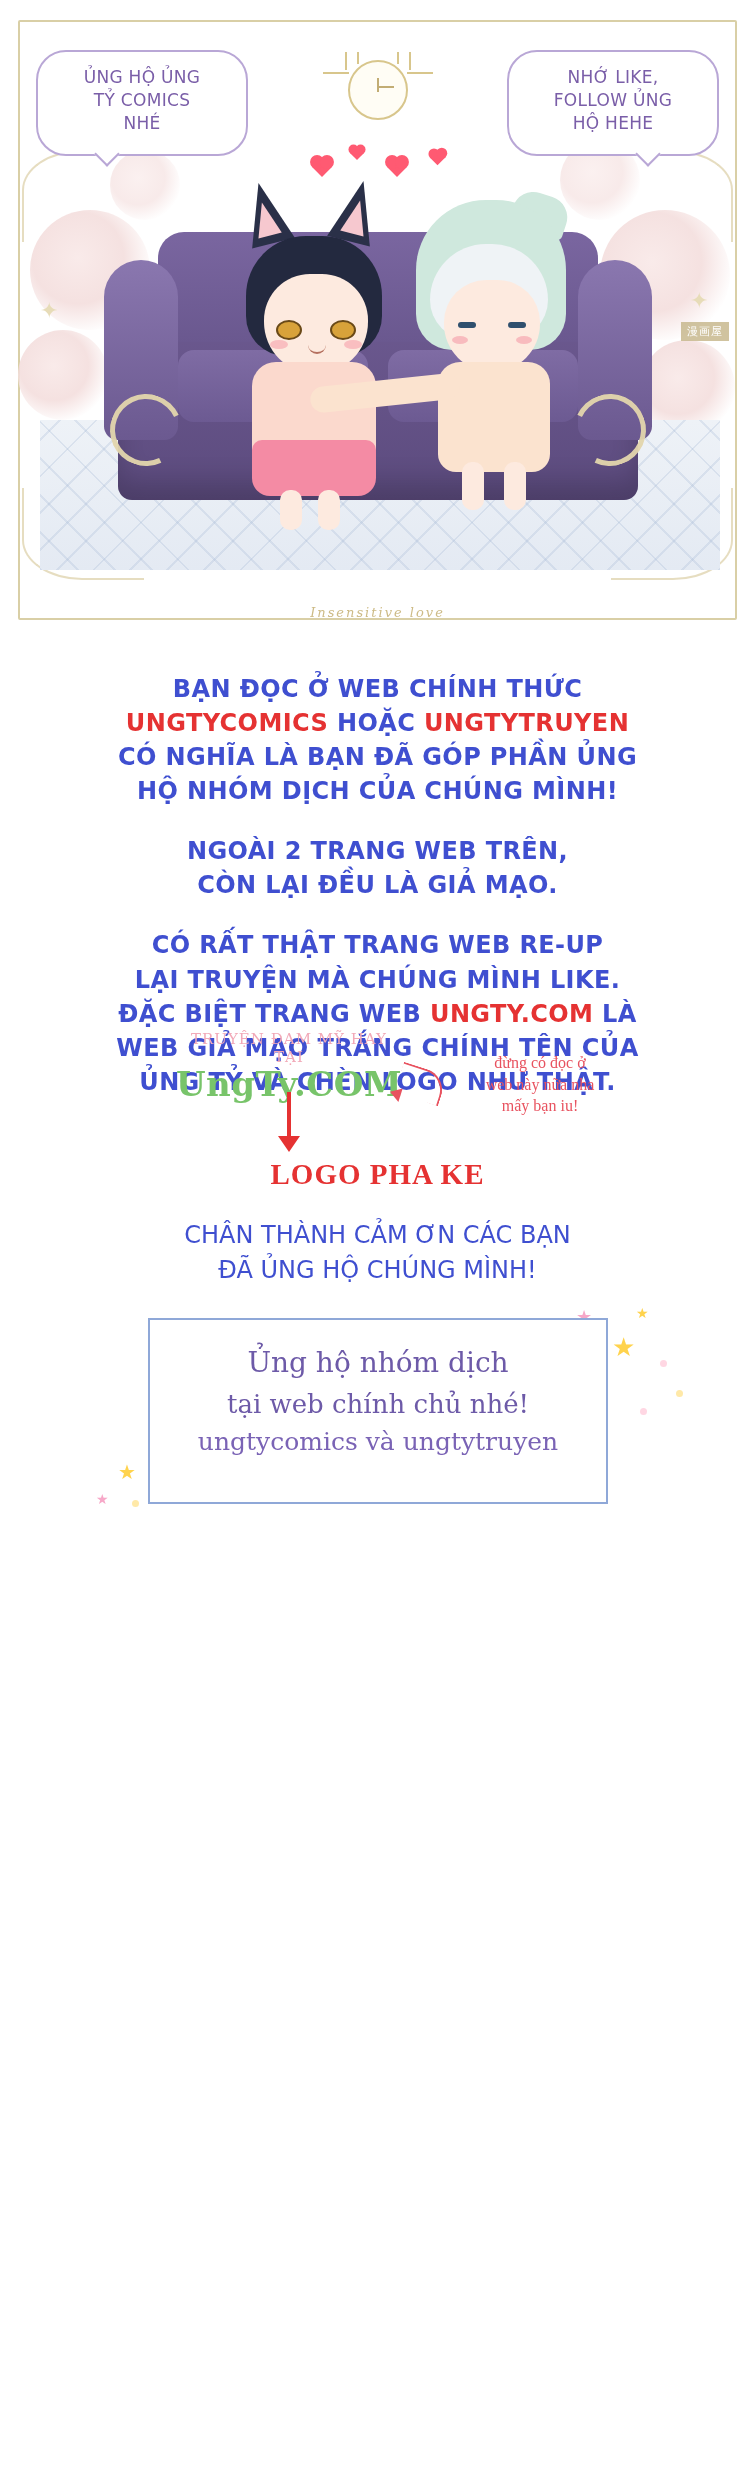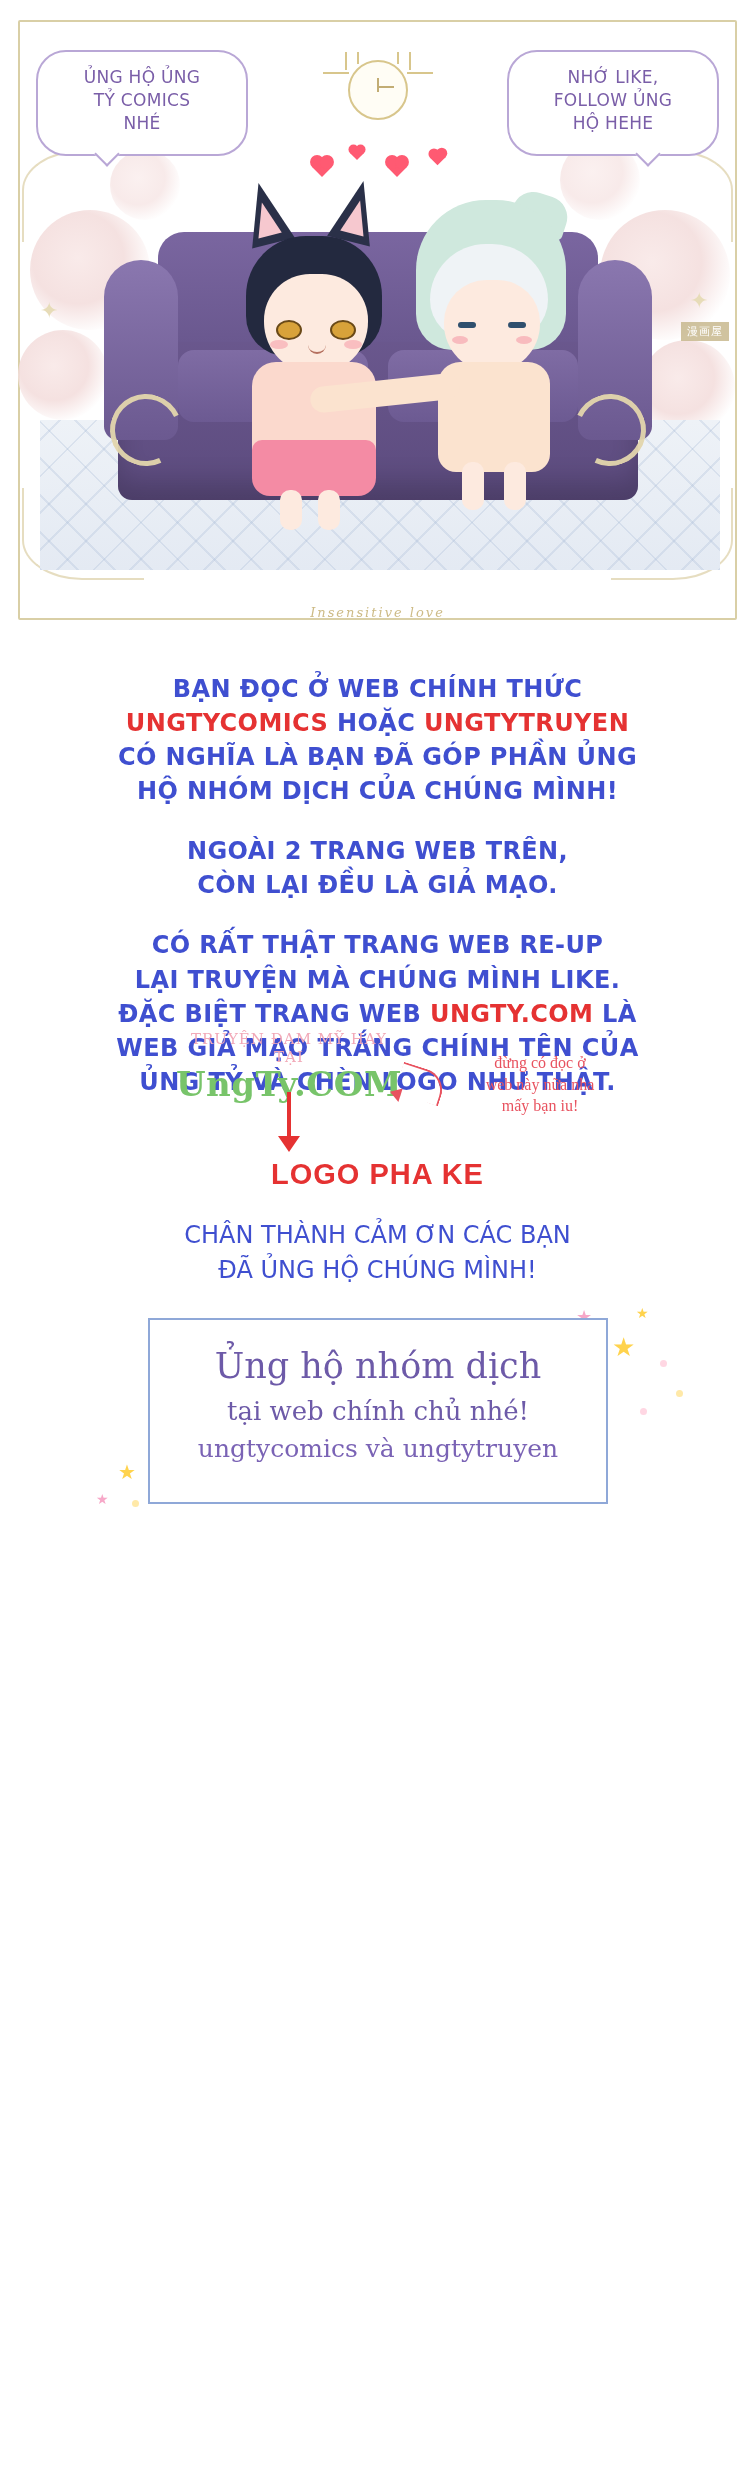--- a/index.html
+++ b/index.html
@@ -505,21 +505,21 @@
     border-left: 11px solid transparent;
     border-right: 11px solid transparent;
     border-top: 16px solid #e53232;
   }
   .fake-label {
     position: absolute;
     left: 0; top: 128px;
     width: 755px;
     text-align: center;
     color: #e53232;
-    font-family: Liberation Sans, sans-serif;
+    font-family: Liberation Serif, serif;
     font-size: 29px;
     font-weight: bold;
     letter-spacing: 1px;
   }
 
   
   .thanks {
     position: absolute;
     left: 0; top: 1218px;
     width: 755px;
@@ -541,21 +541,21 @@
     position: absolute;
     left: 148px; top: 18px;
     width: 460px; height: 186px;
     border: 2px solid #8fa8d8;
     box-sizing: border-box;
     background: #ffffff;
     text-align: center;
     font-family: "DejaVu Serif", serif;
     color: #6d5aa8;
   }
-  .endbox .l1 { font-size: 35px; margin-top: 26px; }
+  .endbox .l1 { font-size: 28px; margin-top: 26px; }
   .endbox .l2 { font-size: 26px; margin-top: 10px; }
   .endbox .l3 { font-size: 25px; margin-top: 8px; color: #7a63b5; }
   .star {
     position: absolute;
     color: #ffd34d;
     font-size: 26px;
     line-height: 1;
   }
   .dot {
     position: absolute;

